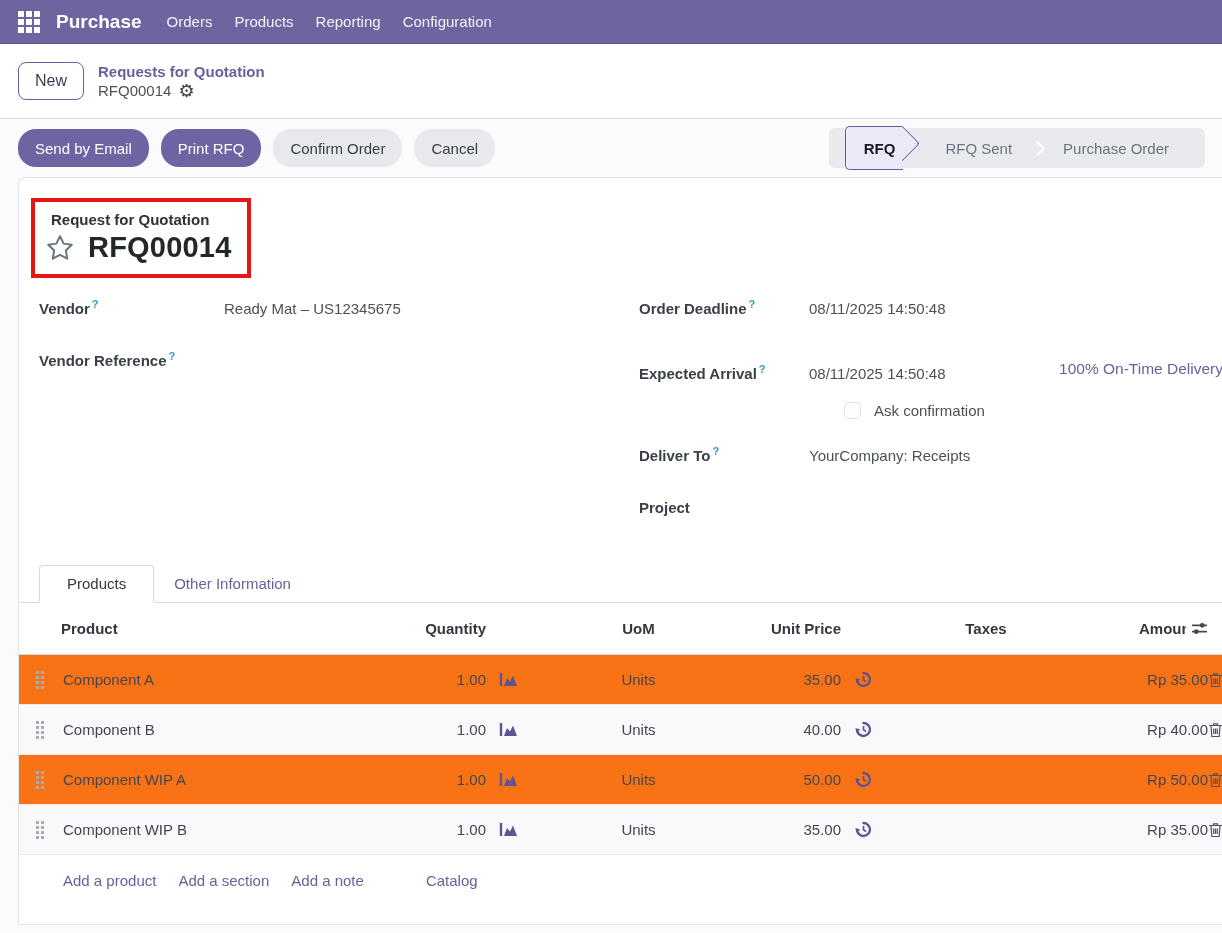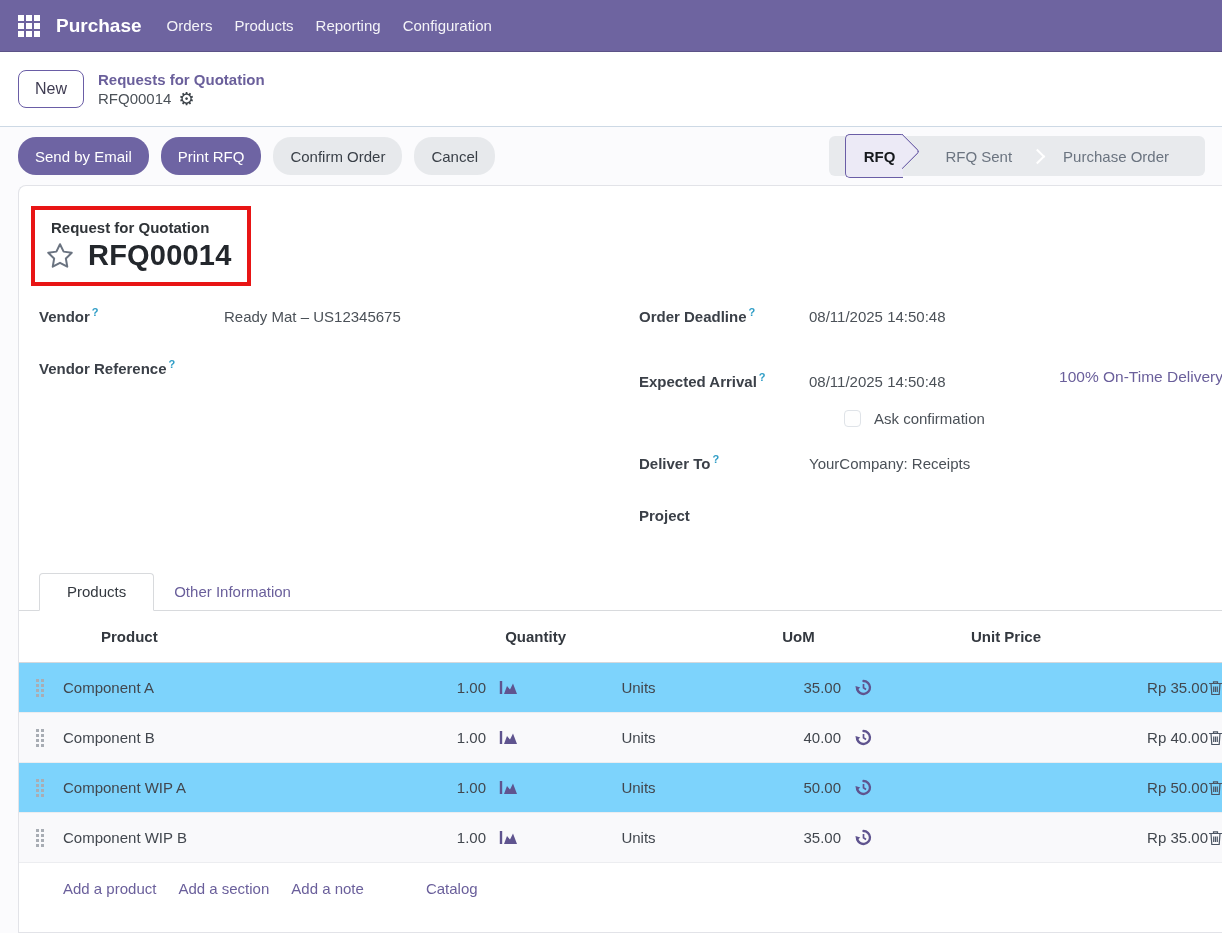--- a/index.html
+++ b/index.html
@@ -8,21 +8,21 @@
     font-family: "Liberation Sans", sans-serif;
     font-size: 15px;
     color: #42474e;
     background: #fbfbfd;
     position: relative;
   }
   a { text-decoration: none; }
 
   
   .topbar {
-    height: 52px; background: #6e64a0; display: flex; align-items: center;
+    height: 44px; background: #6e64a0; display: flex; align-items: center;
     padding: 0 12px; border-bottom: 1px solid #5c5387;
   }
   .apps-btn { width: 34px; height: 34px; display: flex; align-items: center; justify-content: center; cursor: pointer; }
   .grid-icon { display: grid; grid-template-columns: repeat(3, 6px); grid-template-rows: repeat(3, 6px); gap: 2px; }
   .grid-icon span { background: #fff; }
   .app-name { color: #fff; font-size: 19px; font-weight: 700; margin: 0 14px 0 10px; cursor: pointer; }
   .nav-item { color: rgba(255,255,255,.92); font-size: 15px; padding: 6px 11px; cursor: pointer; border-radius: 4px; }
 
   
   .crumbbar {
@@ -101,22 +101,22 @@
   }
   .tab.inactive { color: #6a5f9b; padding: 9px 20px 10px; }
 
   
   .otable { width: 1204px; }
   .hrow, .trow {
     display: grid;
     grid-template-columns: 42px 328px 97px 45px 215px 95px 45px 200px 122px 15px;
     align-items: center;
   }
-  .hrow { height: 52px; font-weight: 700; color: #33383f; border-bottom: 1px solid #d5d8dc; gap: 40px; }
-  .trow { height: 50px; border-bottom: 1px solid #ecedf0; background: #7dd3fc; }
+  .hrow { height: 52px; font-weight: 700; color: #33383f; border-bottom: 1px solid #d5d8dc; }
+  .trow { height: 50px; border-bottom: 1px solid #ecedf0; background: #f97316; }
   .trow.alt { background: #f9f9fb; }
   .c-handle { display: flex; justify-content: center; cursor: grab; }
   .drag-dots { display: grid; grid-template-columns: repeat(2, 3px); grid-template-rows: repeat(4, 3px); gap: 2px; }
   .drag-dots i { background: #a8adb4; display: block; }
   .c-prod { padding-left: 2px; cursor: text; }
   .c-qty, .c-price, .c-amt { text-align: right; cursor: text; }
   .c-qicon, .c-picon { display: flex; justify-content: center; cursor: pointer; }
   .c-uom { text-align: center; cursor: text; }
   .c-tax { cursor: text; }
   .c-amt { color: #42474e; }

